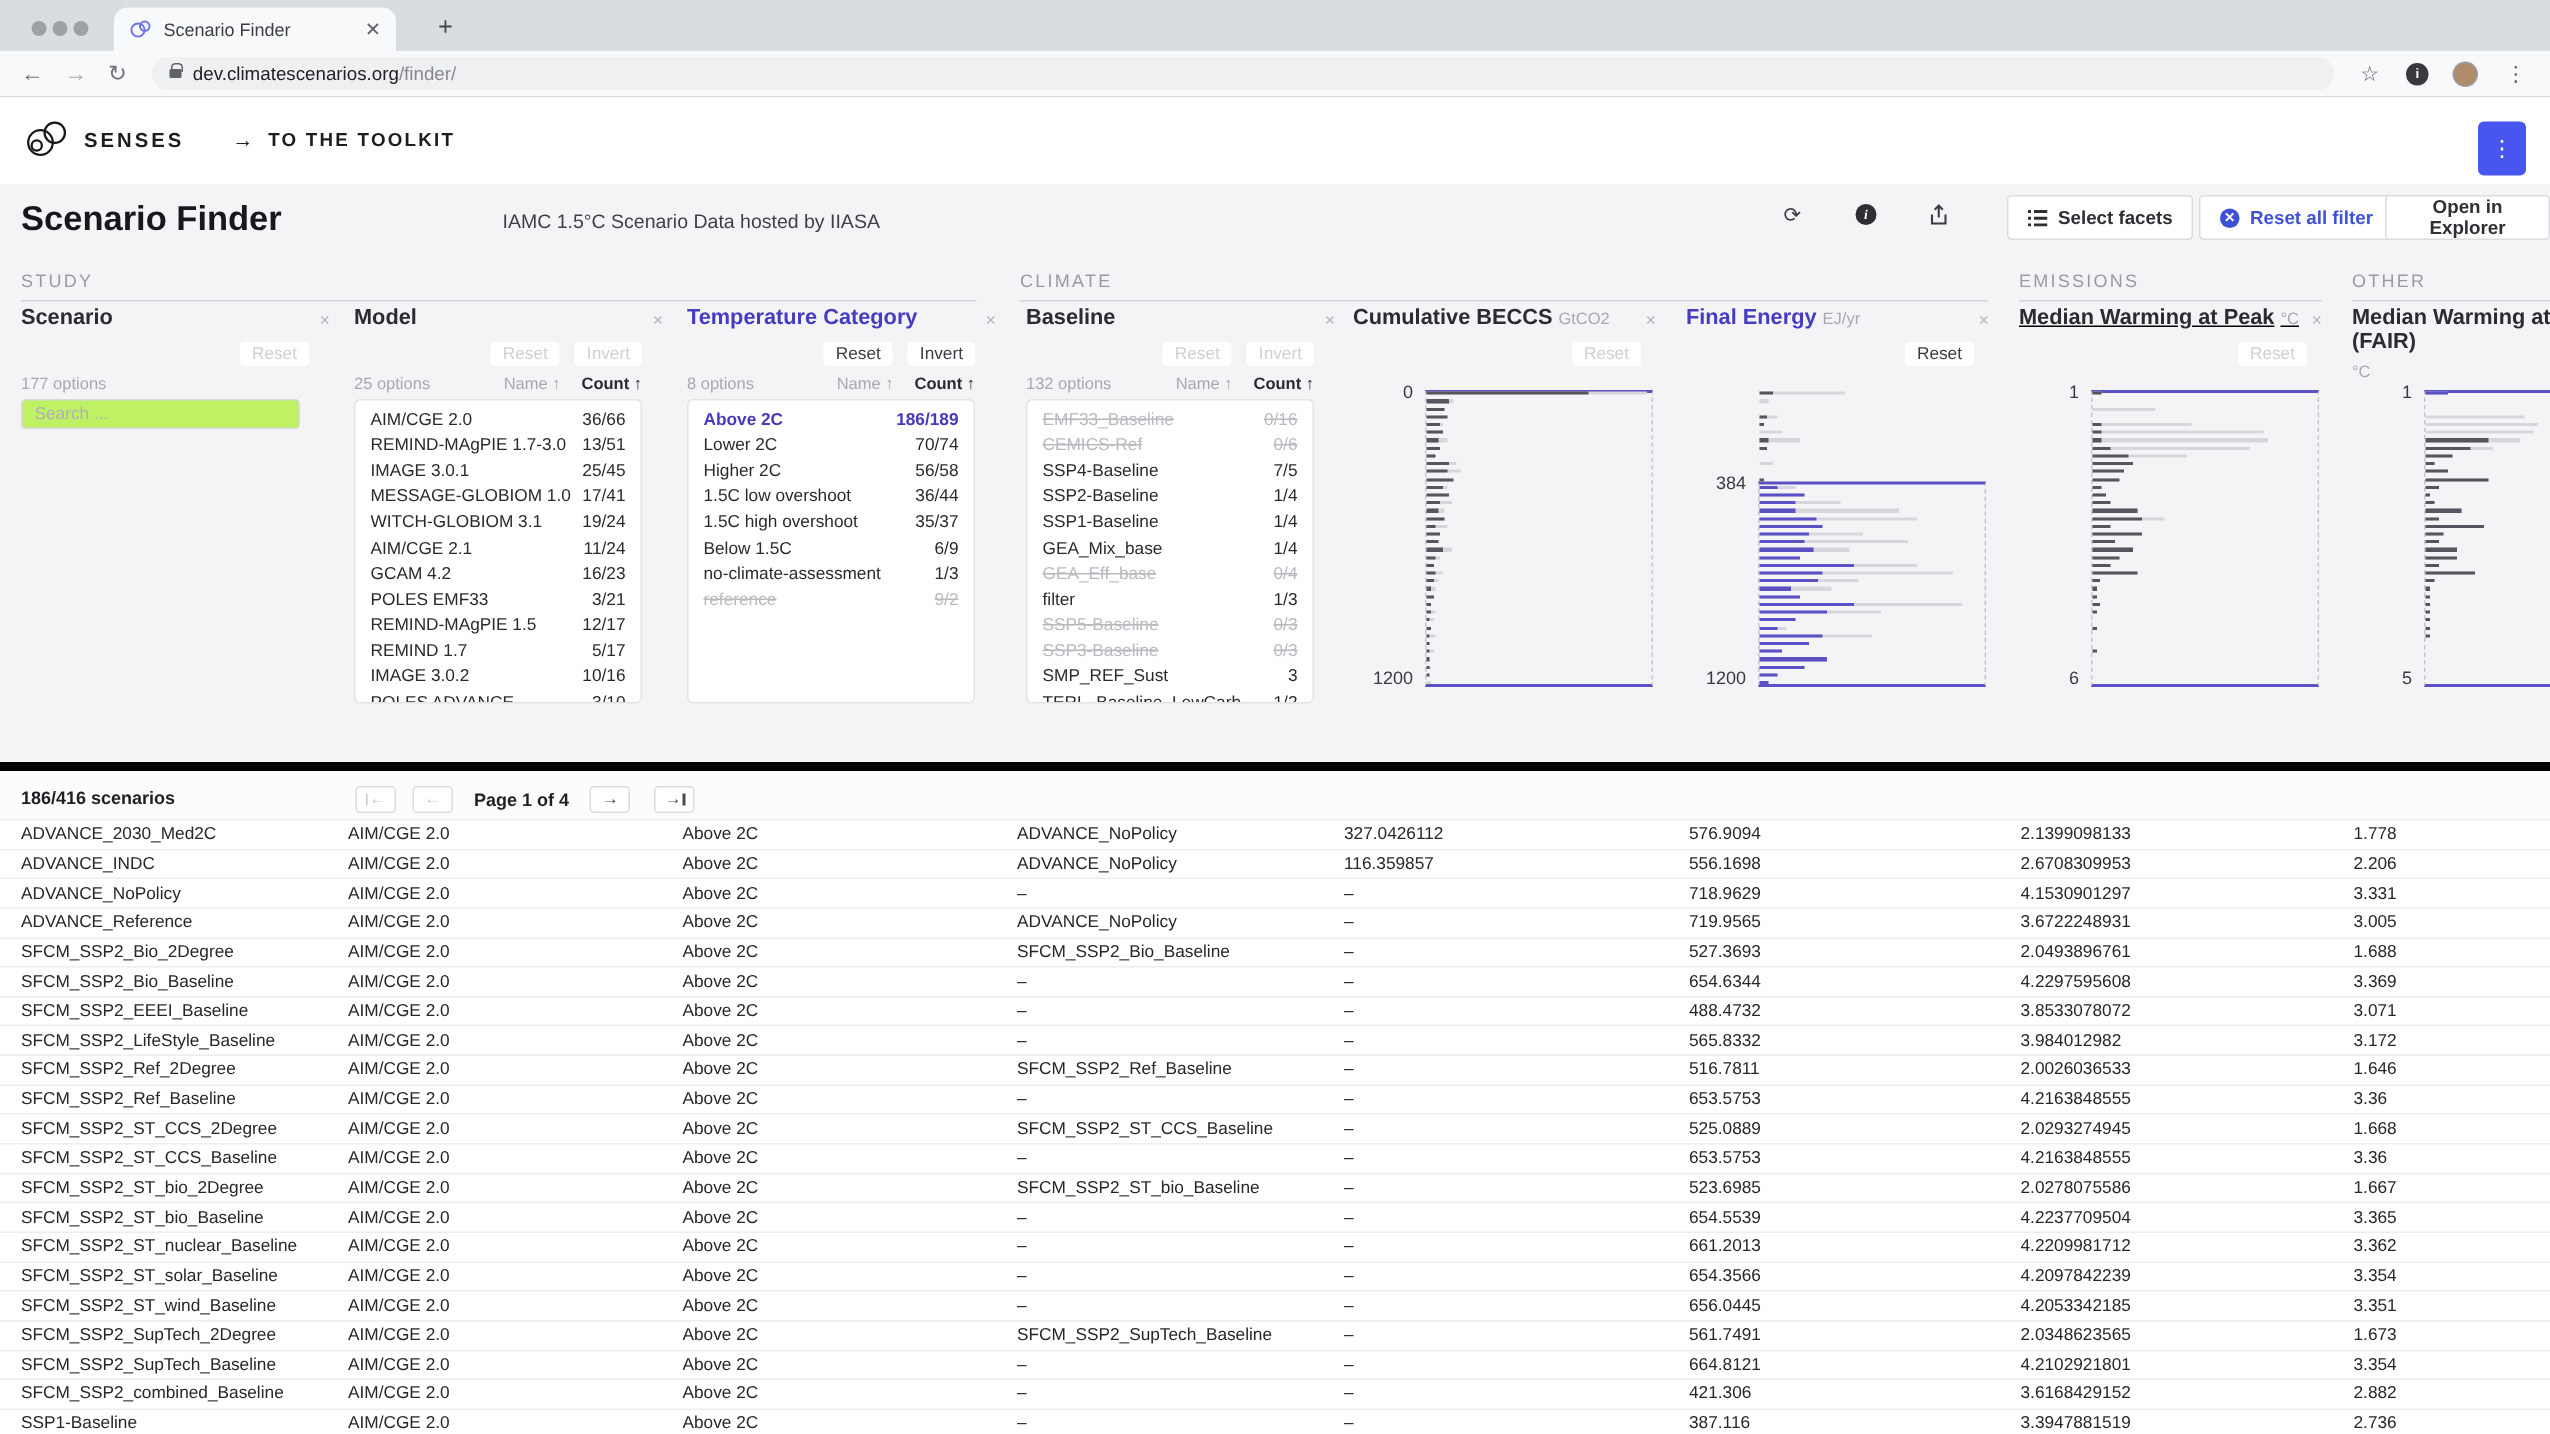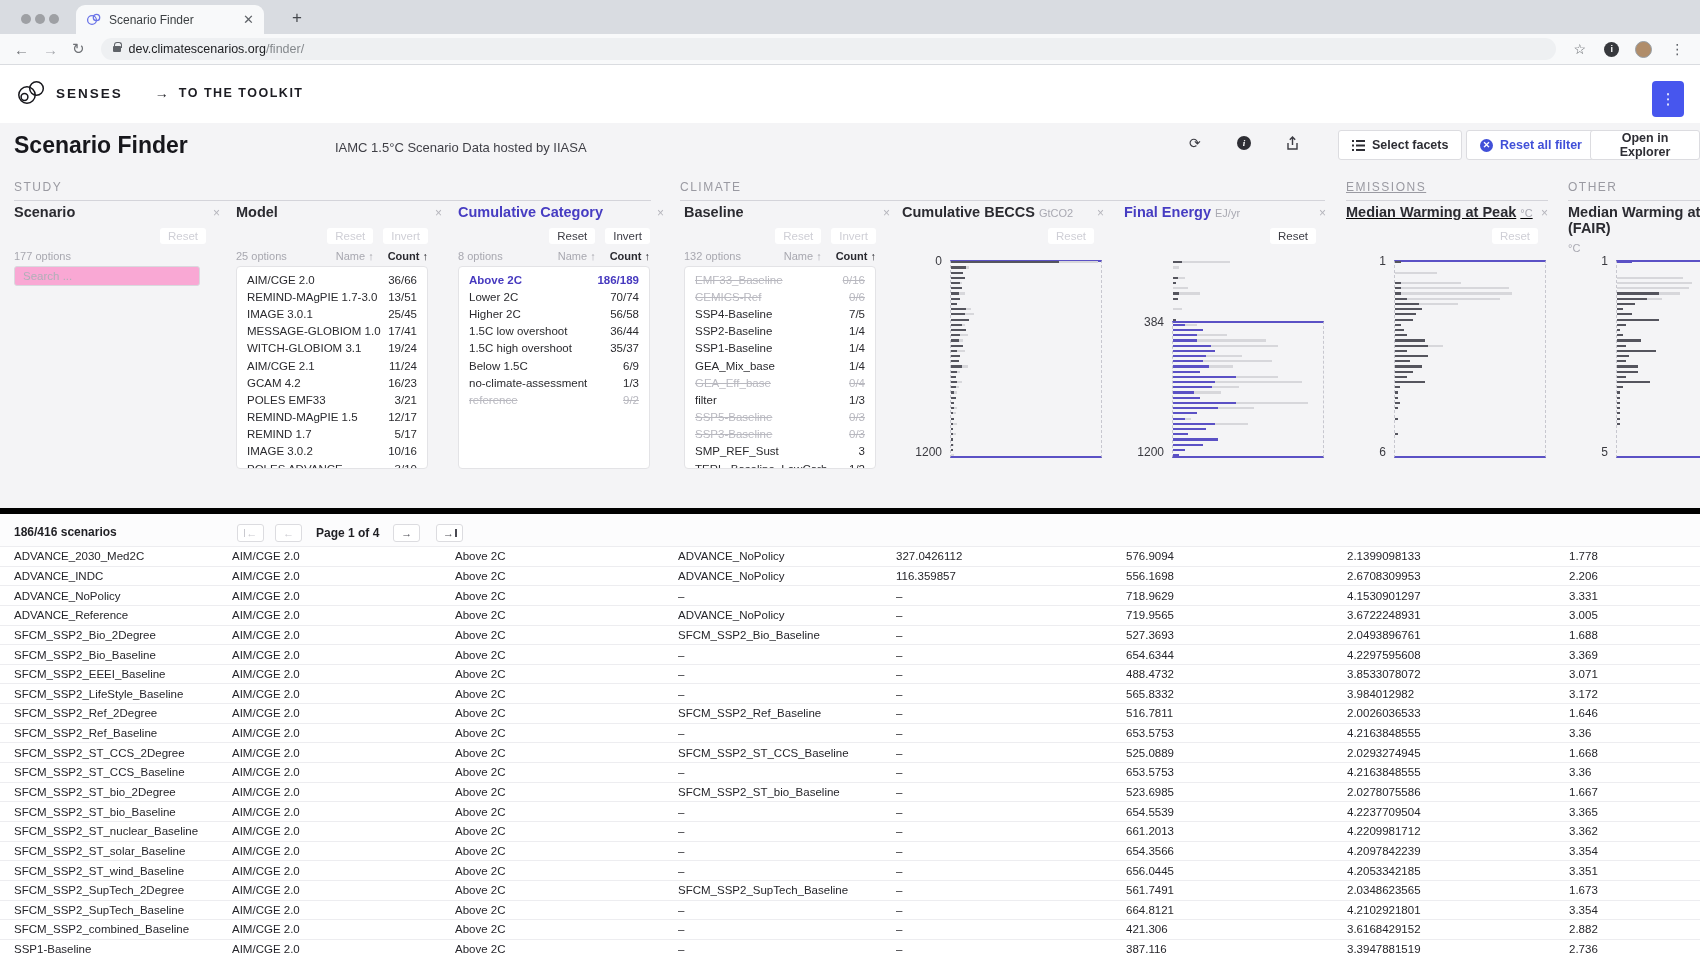--- a/index.html
+++ b/index.html
@@ -73,21 +73,21 @@
   .fcols .sortn { margin-left:auto; }
   .fcols .on { color:#2a2a30; font-weight:bold; }
   .fcols .sortn + .sortc { margin-left:14px; }
   .optlist { position:absolute; top:62px; left:0; right:0; height:203px; background:#fff;
     border:1px solid #e3e3e6; border-radius:4px; overflow:hidden; padding-top:4px; }
   .opt { height:17.2px; display:flex; align-items:center; padding:0 10px; font-size:11.5px; color:#2a2a2e; }
   .opt .cnt { margin-left:auto; }
   .opt.sel { color:#4639bf; font-weight:bold; }
   .opt.exc { color:#b9b9c0; text-decoration:line-through; }
   .searchbox { position:absolute; top:62px; left:0; width:186px; height:20px; border:1px solid #d9d9de;
-    border-radius:3px; background:#f9a8d4; font-size:11.5px; padding:0 8px; color:#2a2a2e;
+    border-radius:3px; background:#bef264; font-size:11.5px; padding:0 8px; color:#2a2a2e;
     font-family:"Liberation Sans", sans-serif; }
   .searchbox::placeholder { color:#b0b0b8; }
 
   .histwrap { position:absolute; top:56px; left:48px; width:152px; height:198px; }
   .histo { position:absolute; inset:0; }
   .brush { position:absolute; left:0; right:0; bottom:0; border-top:2px solid #5b51c5;
     border-bottom:2px solid #5b51c5; border-left:1px dashed #c7c7cf; border-right:1px dashed #c7c7cf; }
   .bar { position:absolute; height:2.2px; }
   .ax { position:absolute; width:44px; left:-52px; text-align:right; font-size:12px; color:#3a3a40; }
   .funit2 { font-size:11px; color:#a9a9b2; font-weight:normal; }
@@ -185,21 +185,21 @@
       <span class="x-circle">✕</span>
       <span>Reset all filter</span>
     </button>
     <button class="btn" style="left:1590px">
       <span>Open in Explorer</span>
     </button>
 
     <div id="sections">
         <div class="sect" style="left: 14px; width: 637px;">STUDY</div>
         <div class="sect" style="left: 680px; width: 645px;">CLIMATE</div>
-        <div class="sect" style="left: 1346px; width: 202px; text-decoration: underline;">EMISSIONS</div>
+        <div class="sect" style="left: 1346px; width: 202px;">EMISSIONS</div>
         <div class="sect" style="left: 1568px; width: 132px;">OTHER</div>
       </div>
     <div id="facets">
         <div class="facet" style="left: 14px;">
           <div class="fhead"><span>Scenario</span></div>
           <span class="fclose" style="right: -14px; top: 2px; position: absolute;">×</span>
           <div class="fctrl">
             <span class="chip dis">Reset</span>
           </div>
           <div class="fcols">
@@ -264,21 +264,21 @@
               <span>IMAGE 3.0.2</span>
               <span class="cnt">10/16</span>
             </div>
             <div class="opt">
               <span>POLES ADVANCE</span>
               <span class="cnt">3/10</span>
             </div>
           </div>
         </div>
         <div class="facet" style="left: 458px;">
-          <div class="fhead accent"><span>Cumulative Category</span></div>
+          <div class="fhead accent"><span>Temperature Category</span></div>
           <span class="fclose" style="right: -14px; top: 2px; position: absolute;">×</span>
           <div class="fctrl">
             <span class="chip">Reset</span>
             <span class="chip">Invert</span>
           </div>
           <div class="fcols">
             <span>8 options</span>
             <span class="sortn">Name ↑</span>
             <span class="sortc on">Count ↑</span>
           </div>

